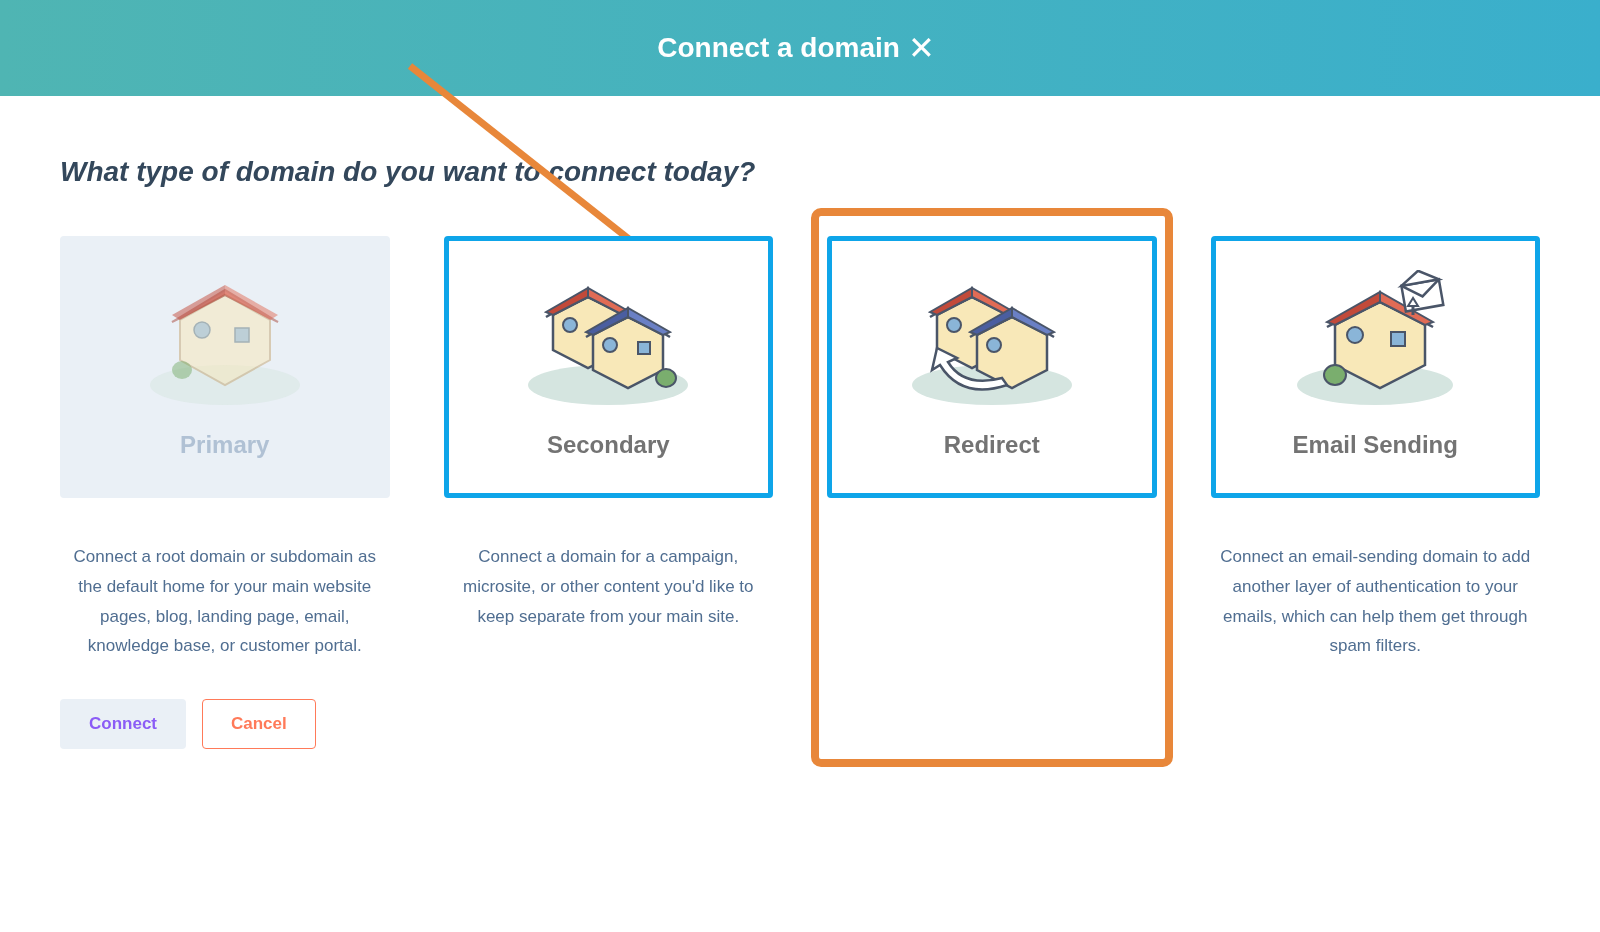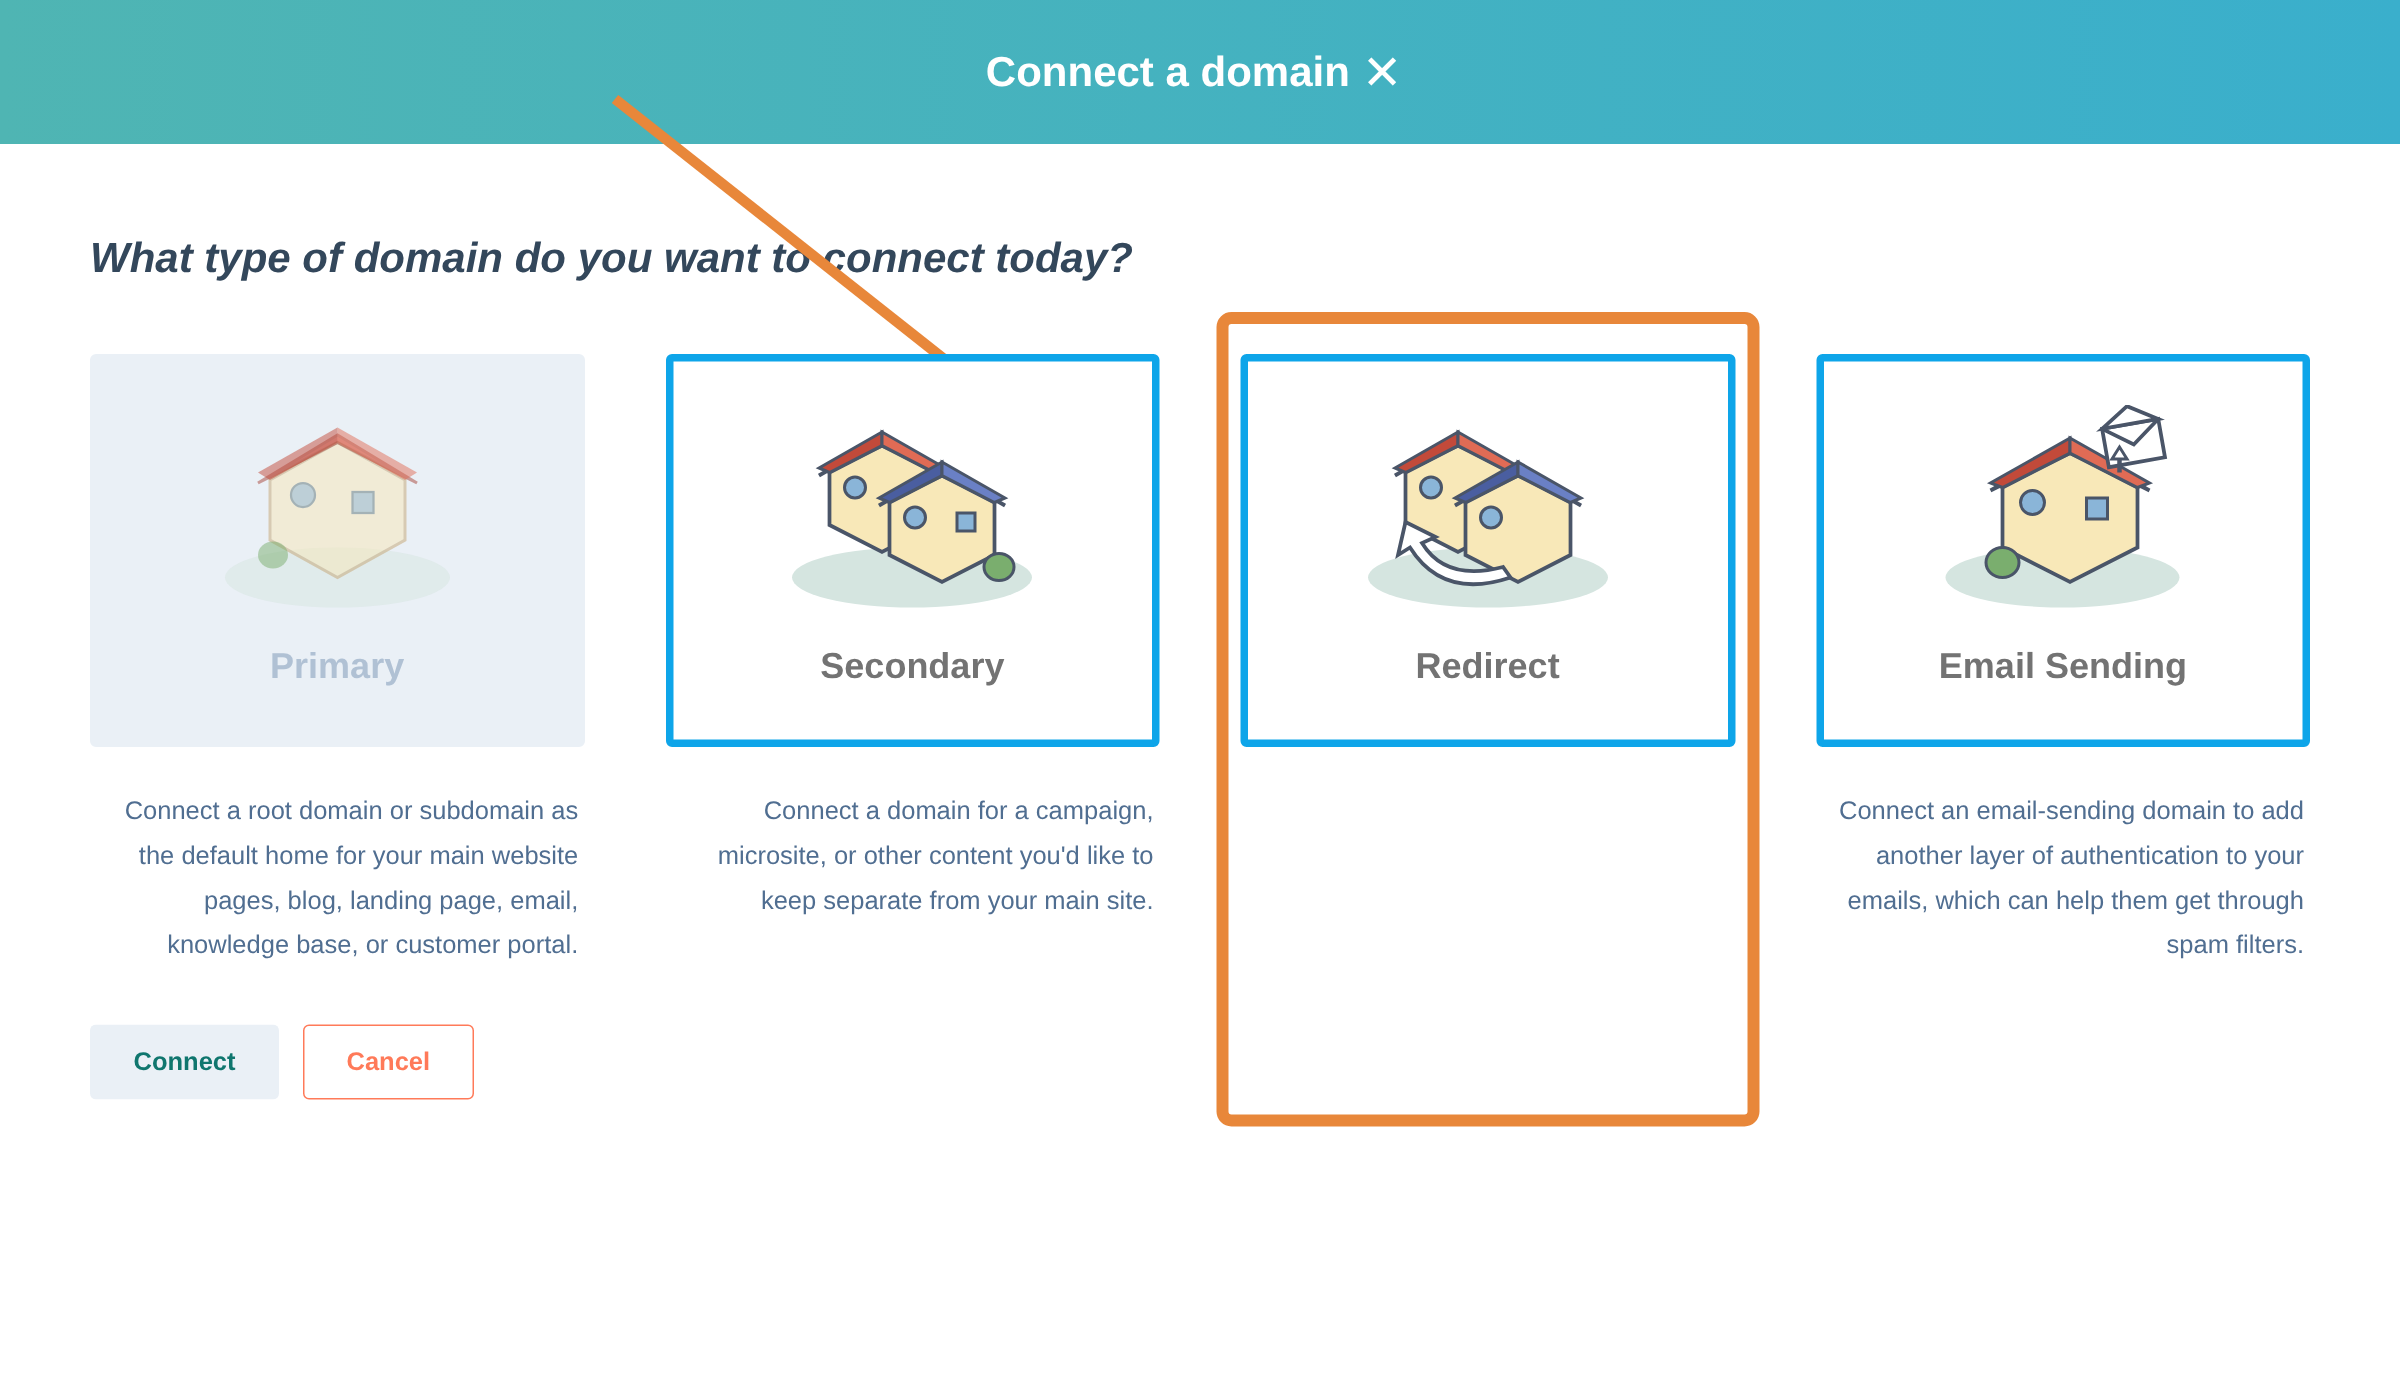--- a/index.html
+++ b/index.html
@@ -76,25 +76,25 @@
     }
     .card-title {
       font-size: 24px;
       font-weight: 700;
       color: #737373;
     }
     .card.disabled .card-title {
       color: #b0c1d4;
     }
     .card-desc {
-      margin-top: 28px;
+      margin-top: 44px;
       font-size: 17px;
       line-height: 1.75;
       color: #506e91;
-      text-align: right;
+      text-align: center;
       padding: 0 4px;
     }
     .highlight-box {
       position: absolute;
       border: 8px solid #e8873a;
       border-radius: 10px;
       top: -28px;
       left: -16px;
       right: -16px;
       bottom: -106px;
@@ -108,21 +108,21 @@
     .btn {
       padding: 14px 28px;
       font-size: 17px;
       font-weight: 600;
       border-radius: 4px;
       cursor: pointer;
       border: 1px solid transparent;
     }
     .btn-connect {
       background: #eaf0f6;
-      color: #0f766e;
+      color: #8b5cf6;
       cursor: not-allowed;
     }
     .btn-cancel {
       background: #ffffff;
       color: #ff7a59;
       border-color: #ff7a59;
     }
     .annotation-arrow {
       position: absolute;
       left: 400px;

